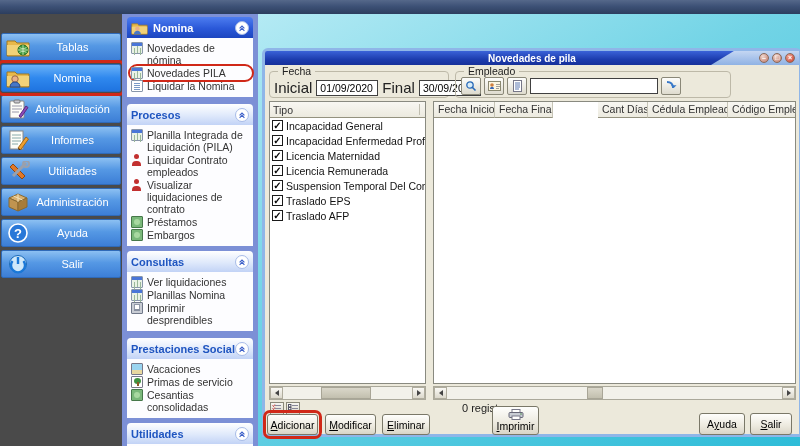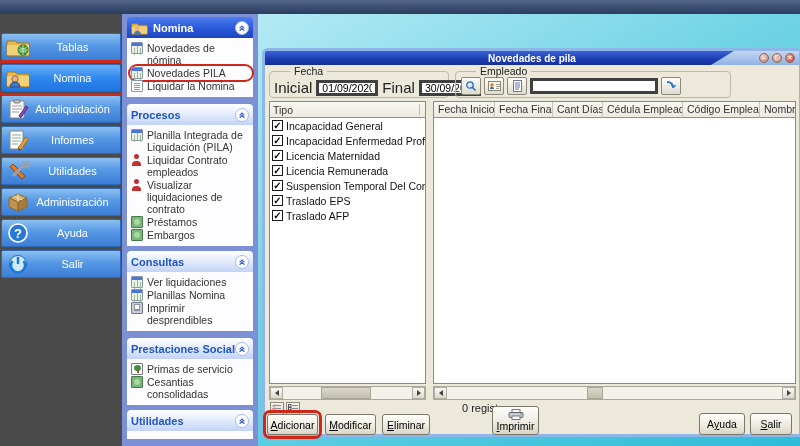--- a/index.html
+++ b/index.html
@@ -65,24 +65,24 @@
     background:linear-gradient(180deg,#c4d6f2 0%,#8fb2e4 100%);
     clip-path:polygon(26% 0,100% 0,100% 100%,0% 100%);}
   .win-btns{position:absolute;right:4px;top:2px;display:flex;gap:3px;}
   .win-btn{width:10px;height:10px;border-radius:50%;border:1px solid #8a6a5a;box-sizing:border-box;
     background:radial-gradient(circle at 35% 30%,#f0d8d0,#c07868);display:flex;align-items:center;justify-content:center;
     font-size:7px;line-height:8px;color:#fff;cursor:pointer;}
   .win-btn.close{background:radial-gradient(circle at 35% 30%,#f0a898,#c83828);}
   .win-body{position:absolute;top:14px;left:0;right:0;bottom:0;background:#ece9db;font-size:11px;color:#222;}
   
   .gbox{position:absolute;border:1px solid #bdb9a8;border-radius:4px;box-sizing:border-box;}
-  .gbox .legend{position:absolute;top:-7px;left:20px;background:#ece9db;padding:0 4px;font-size:10.5px;color:#222;}
+  .gbox .legend{position:absolute;top:-7px;left:8px;background:#ece9db;padding:0 4px;font-size:10.5px;color:#222;}
   .fecha-row{position:absolute;left:4px;top:7px;right:4px;display:flex;align-items:center;gap:4px;}
   .fld-label{font-size:15px;color:#222;}
-  .txt{height:16px;border:3px solid #404040;background:#fff;font-size:10.5px;padding:0 3px;box-sizing:border-box;font-family:"Liberation Sans",sans-serif;}
+  .txt{height:16px;border:1px solid #404040;background:#fff;font-size:10.5px;padding:0 3px;box-sizing:border-box;font-family:"Liberation Sans",sans-serif;}
   .emp-row{position:absolute;left:5px;top:5px;display:flex;align-items:center;gap:3px;}
   .tool-btn{width:20px;height:18px;background:linear-gradient(180deg,#fdfdfb,#dedbce);border:1px solid #8a8878;border-radius:2px;
     display:flex;align-items:center;justify-content:center;box-sizing:border-box;cursor:pointer;}
   
   .tipo-panel{position:absolute;left:4px;top:36px;width:157px;height:283px;background:#fff;
     border:1px solid #898a80;box-sizing:border-box;overflow:hidden;}
   .tipo-header{height:15px;background:linear-gradient(180deg,#f8f7f2,#eceadf);border-bottom:1px solid #94927f;
     display:flex;align-items:center;padding:0 3px;font-size:10.5px;color:#333;position:relative;}
   .tipo-header::after{content:"";position:absolute;right:5px;top:2px;bottom:2px;width:1px;background:#c0beb0;}
   .trow{height:15px;display:flex;align-items:center;gap:3px;padding-left:2px;white-space:nowrap;overflow:hidden;cursor:pointer;}
@@ -317,20 +317,24 @@
     <div class="group-header secondary">
       <span class="gh-title">Prestaciones Sociales</span>
       <span class="chev">
         <svg width="8" height="8" viewBox="0 0 10 10">
             <path d="M2 5.5l3-3 3 3M2 8.5l3-3 3 3" fill="none" stroke="#3a5ec8" stroke-width="1.4"></path>
           </svg>
       </span>
     </div>
     <div class="group-body">
       <div class="menu-item">
+        <span class="mi mi-image"></span>
+        <span class="mi-label">Vacaciones</span>
+      </div>
+      <div class="menu-item">
         <span class="mi mi-tree"></span>
         <span class="mi-label">Primas de servicio</span>
       </div>
       <div class="menu-item">
         <span class="mi mi-money"></span>
         <span class="mi-label">Cesantias consolidadas</span>
       </div>
     </div>
   </div>
 
@@ -455,21 +459,21 @@
           </span>
         <span class="hs-btn">
             <span class="tri-r"></span>
           </span>
       </div>
 
       <div class="table-panel">
         <div class="thead">
           <span class="th" style="width:61px;">Fecha Inicio</span>
           <span class="th" style="width:58px;">Fecha Final</span>
-          <span class="th" style="width:50px;">Cant Días</span>
+          <span class="th" style="width:50px;margin-left:45px;">Cant Días</span>
           <span class="th" style="width:80px;">Cédula Empleado</span>
           <span class="th" style="width:77px;">Código Empleado</span>
           <span class="th" style="flex:1 0 60px;">Nombre Empleado</span>
         </div>
       </div>
 
       <div class="hscroll" style="left:168px;top:321px;right:3px;">
         <span class="hs-btn">
             <span class="tri-l"></span>
           </span>

